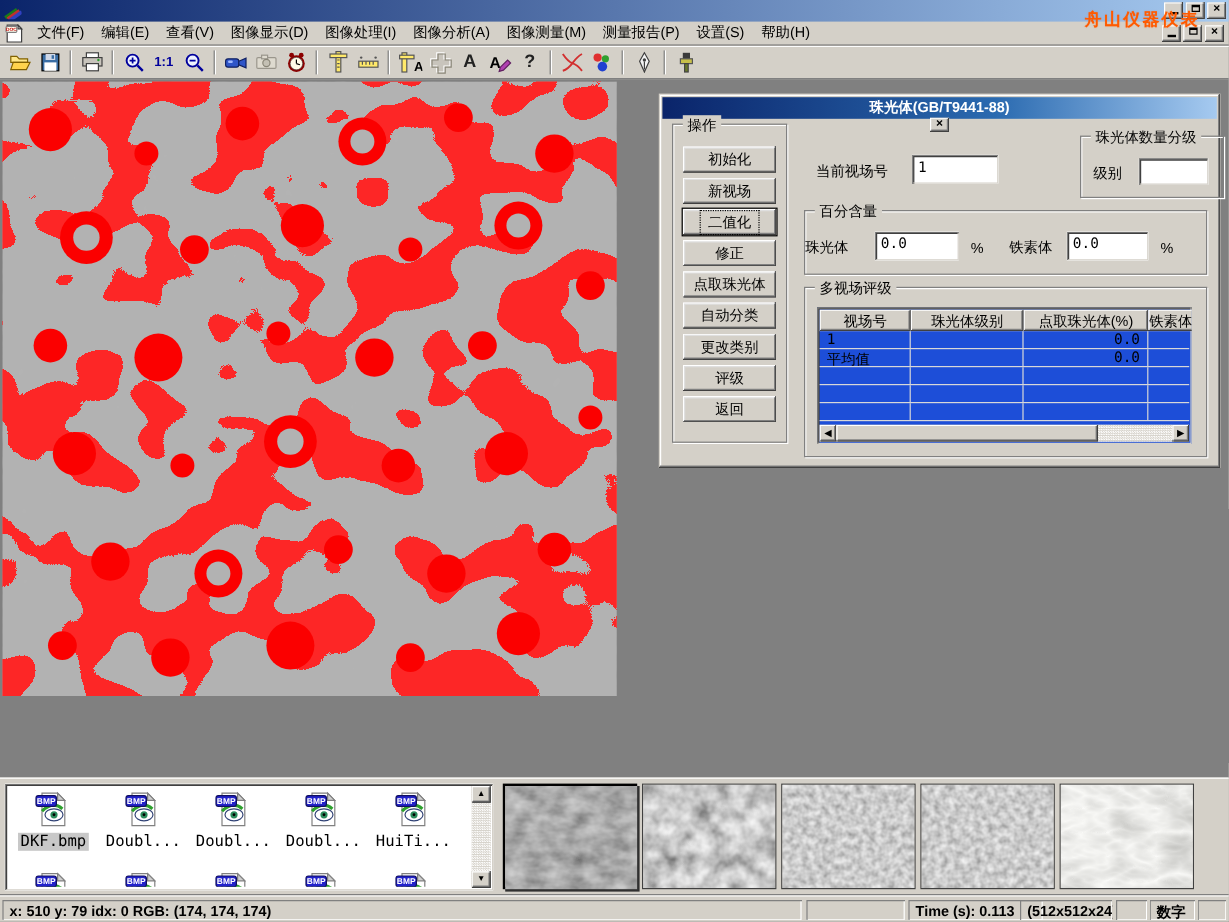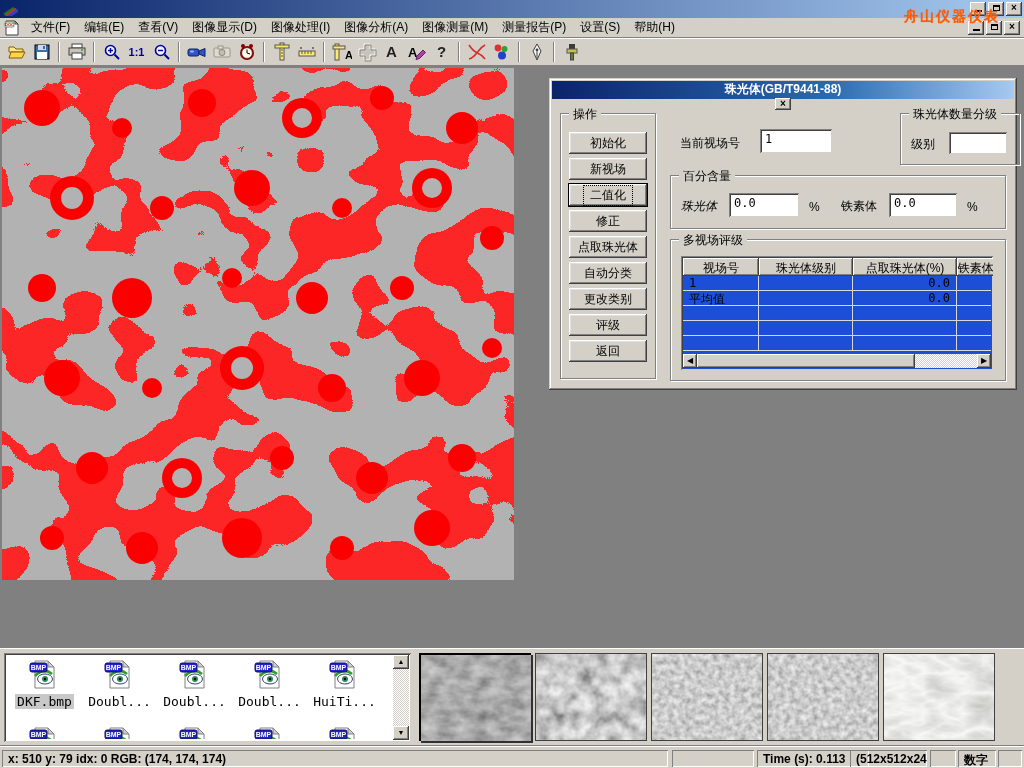--- a/index.html
+++ b/index.html
@@ -330,21 +330,21 @@
     </g>
   </svg>
 
   <div class="dialog">
     <div class="dlg-title">
       <span class="txt">珠光体(GB/T9441-88)</span>
       <div class="wbtn">×</div>
     </div>
     <div class="dlg-body">
 
-      <div class="groupbox" style="left:8px; top:14px; width:96px; height:266px;">
+      <div class="groupbox" style="left:8px; top:4px; width:96px; height:266px;">
         <span class="gb-label">操作</span>
         <div style="position:absolute; left:8px; top:18px; display:flex; flex-direction:column; gap:4px;">
           <div class="btn">初始化</div>
           <div class="btn">新视场</div>
           <div class="btn focused">
               <span class="inner">二值化</span>
             </div>
           <div class="btn">修正</div>
           <div class="btn">点取珠光体</div>
           <div class="btn">自动分类</div>
@@ -358,21 +358,21 @@
       <div class="textbox" style="position:absolute; left:208px; top:30px; width:72px; height:24px;">1</div>
 
       <div class="groupbox" style="left:348px; top:14px; width:120px; height:52px;">
         <span class="gb-label">珠光体数量分级</span>
         <span class="lbl" style="left:10px; top:22px;">级别</span>
         <div class="textbox" style="position:absolute; left:48px; top:18px; width:58px; height:22px;"></div>
       </div>
 
       <div class="groupbox" style="left:118px; top:76px; width:336px; height:54px;">
         <span class="gb-label">百分含量</span>
-        <span class="lbl" style="left:10px; top:22px;font-style:italic;">珠光体</span>
+        <span class="lbl" style="left:0; top:22px;">珠光体</span>
         <div class="textbox" style="position:absolute; left:58px; top:17px; width:70px; height:24px;">0.0</div>
         <span class="lbl" style="left:138px; top:24px;">%</span>
         <span class="lbl" style="left:170px; top:22px;">铁素体</span>
         <div class="textbox" style="position:absolute; left:218px; top:17px; width:68px; height:24px;">0.0</div>
         <span class="lbl" style="left:296px; top:24px;">%</span>
       </div>
 
       <div class="groupbox" style="left:118px; top:140px; width:336px; height:142px;">
         <span class="gb-label">多视场评级</span>
         <div class="mtable">

